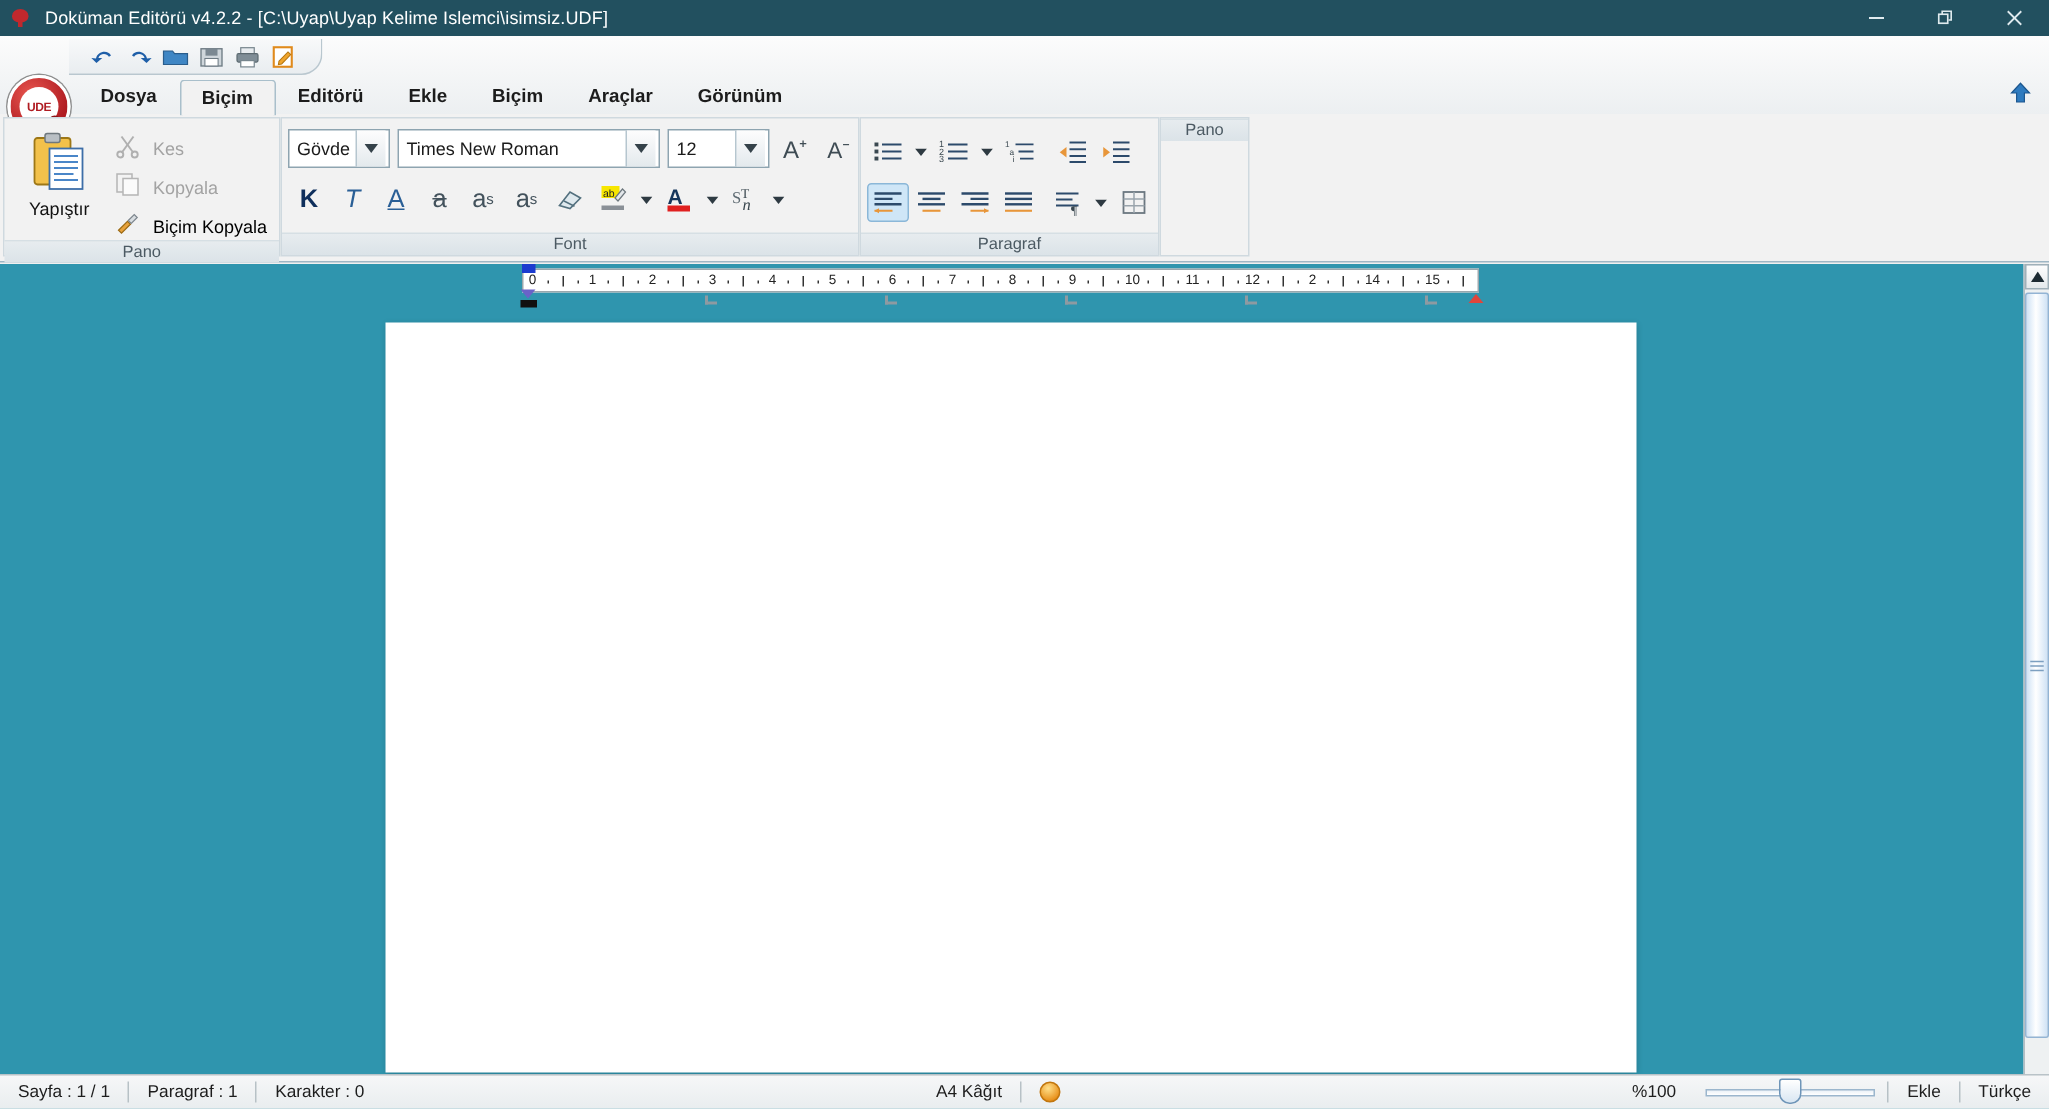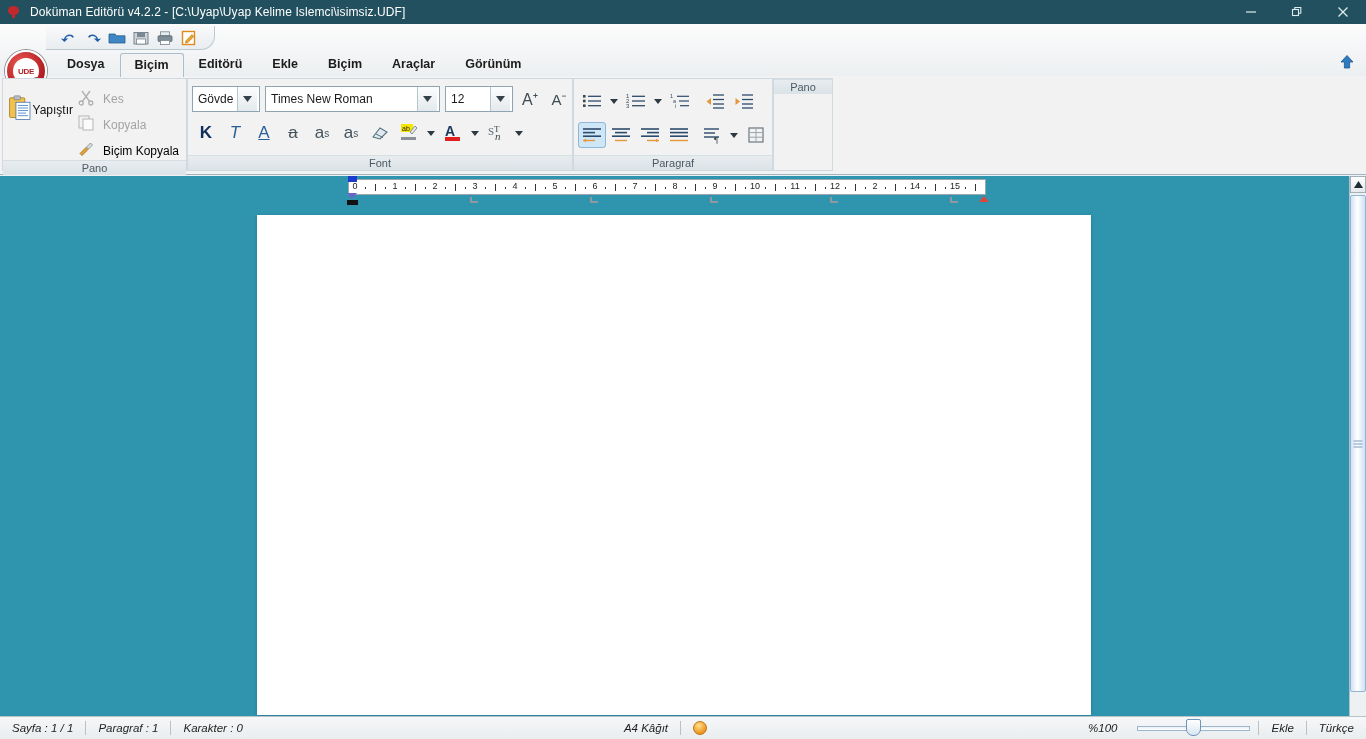--- a/index.html
+++ b/index.html
@@ -96,21 +96,21 @@
   .group + .group { border-left: 1px solid #cfd9df; }
   .group-body { flex: 1; display: flex; align-items: flex-start; padding: 4px 4px 0; }
   .group-title {
     height: 15px; line-height: 15px; text-align: center; font-size: 11px; color: #4c5a63;
     background: linear-gradient(#e7ecef,#dbe3e8); border-top: 1px solid #d6dfe4;
   }
 
   
   .grp-pano { width: 185px; }
   .paste-btn {
-    width: 66px; display: flex; flex-direction: row; align-items: center;
+    width: 66px; display: flex; flex-direction: column; align-items: center;
     padding-top: 4px; border-radius: 3px; text-align: center;
   }
   .paste-label { font-size: 12px; margin-top: 3px; color: #111; }
   .pano-right { display: flex; flex-direction: column; padding-top: 3px; gap: 4px; }
   .mini-row {
     display: flex; align-items: flex-end; gap: 8px; padding: 2px 4px; border-radius: 3px;
     font-size: 12px; white-space: nowrap;
   }
   .mini-row.disabled { color: #a3a3a3; }
 
@@ -225,21 +225,21 @@
     width: 9px; height: 7px;
   }
   .vs-grip i { display:block; height:1px; background:#7c9fc0; margin-bottom:2px; }
 
   
   .statusbar {
     position: absolute; left: 0; right: 0; bottom: 0; height: 23px;
     background: linear-gradient(#f6f7f8,#e9edef); border-top: 1px solid #b9c3c8;
     display: flex; align-items: center; font-size: 11.5px; color: #1d1d1d;
   }
-  .sb-cell { padding: 0 12px; height: 23px; display: flex; align-items: center; white-space: nowrap; font-style: italic; }
+  .sb-cell { padding: 0 12px; height: 23px; display: flex; align-items: center; white-space: nowrap; }
   .sb-sep { width: 1px; height: 14px; background: #b7c1c6; }
   .sb-spacer { flex: 1; }
   .zoom-slider { width: 113px; height: 6px; position: relative; margin: 0 8px; }
   .zoom-track {
     position: absolute; top: 1px; left: 0; right: 0; height: 5px;
     background: linear-gradient(#eaf1f7,#ffffff); border: 1px solid #9bb6cd;
   }
   .zoom-handle {
     position: absolute; left: 49px; top: -6px; width: 15px; height: 17px;
     background: linear-gradient(#ffffff,#d8e6f2); border: 1px solid #6e95b8;

